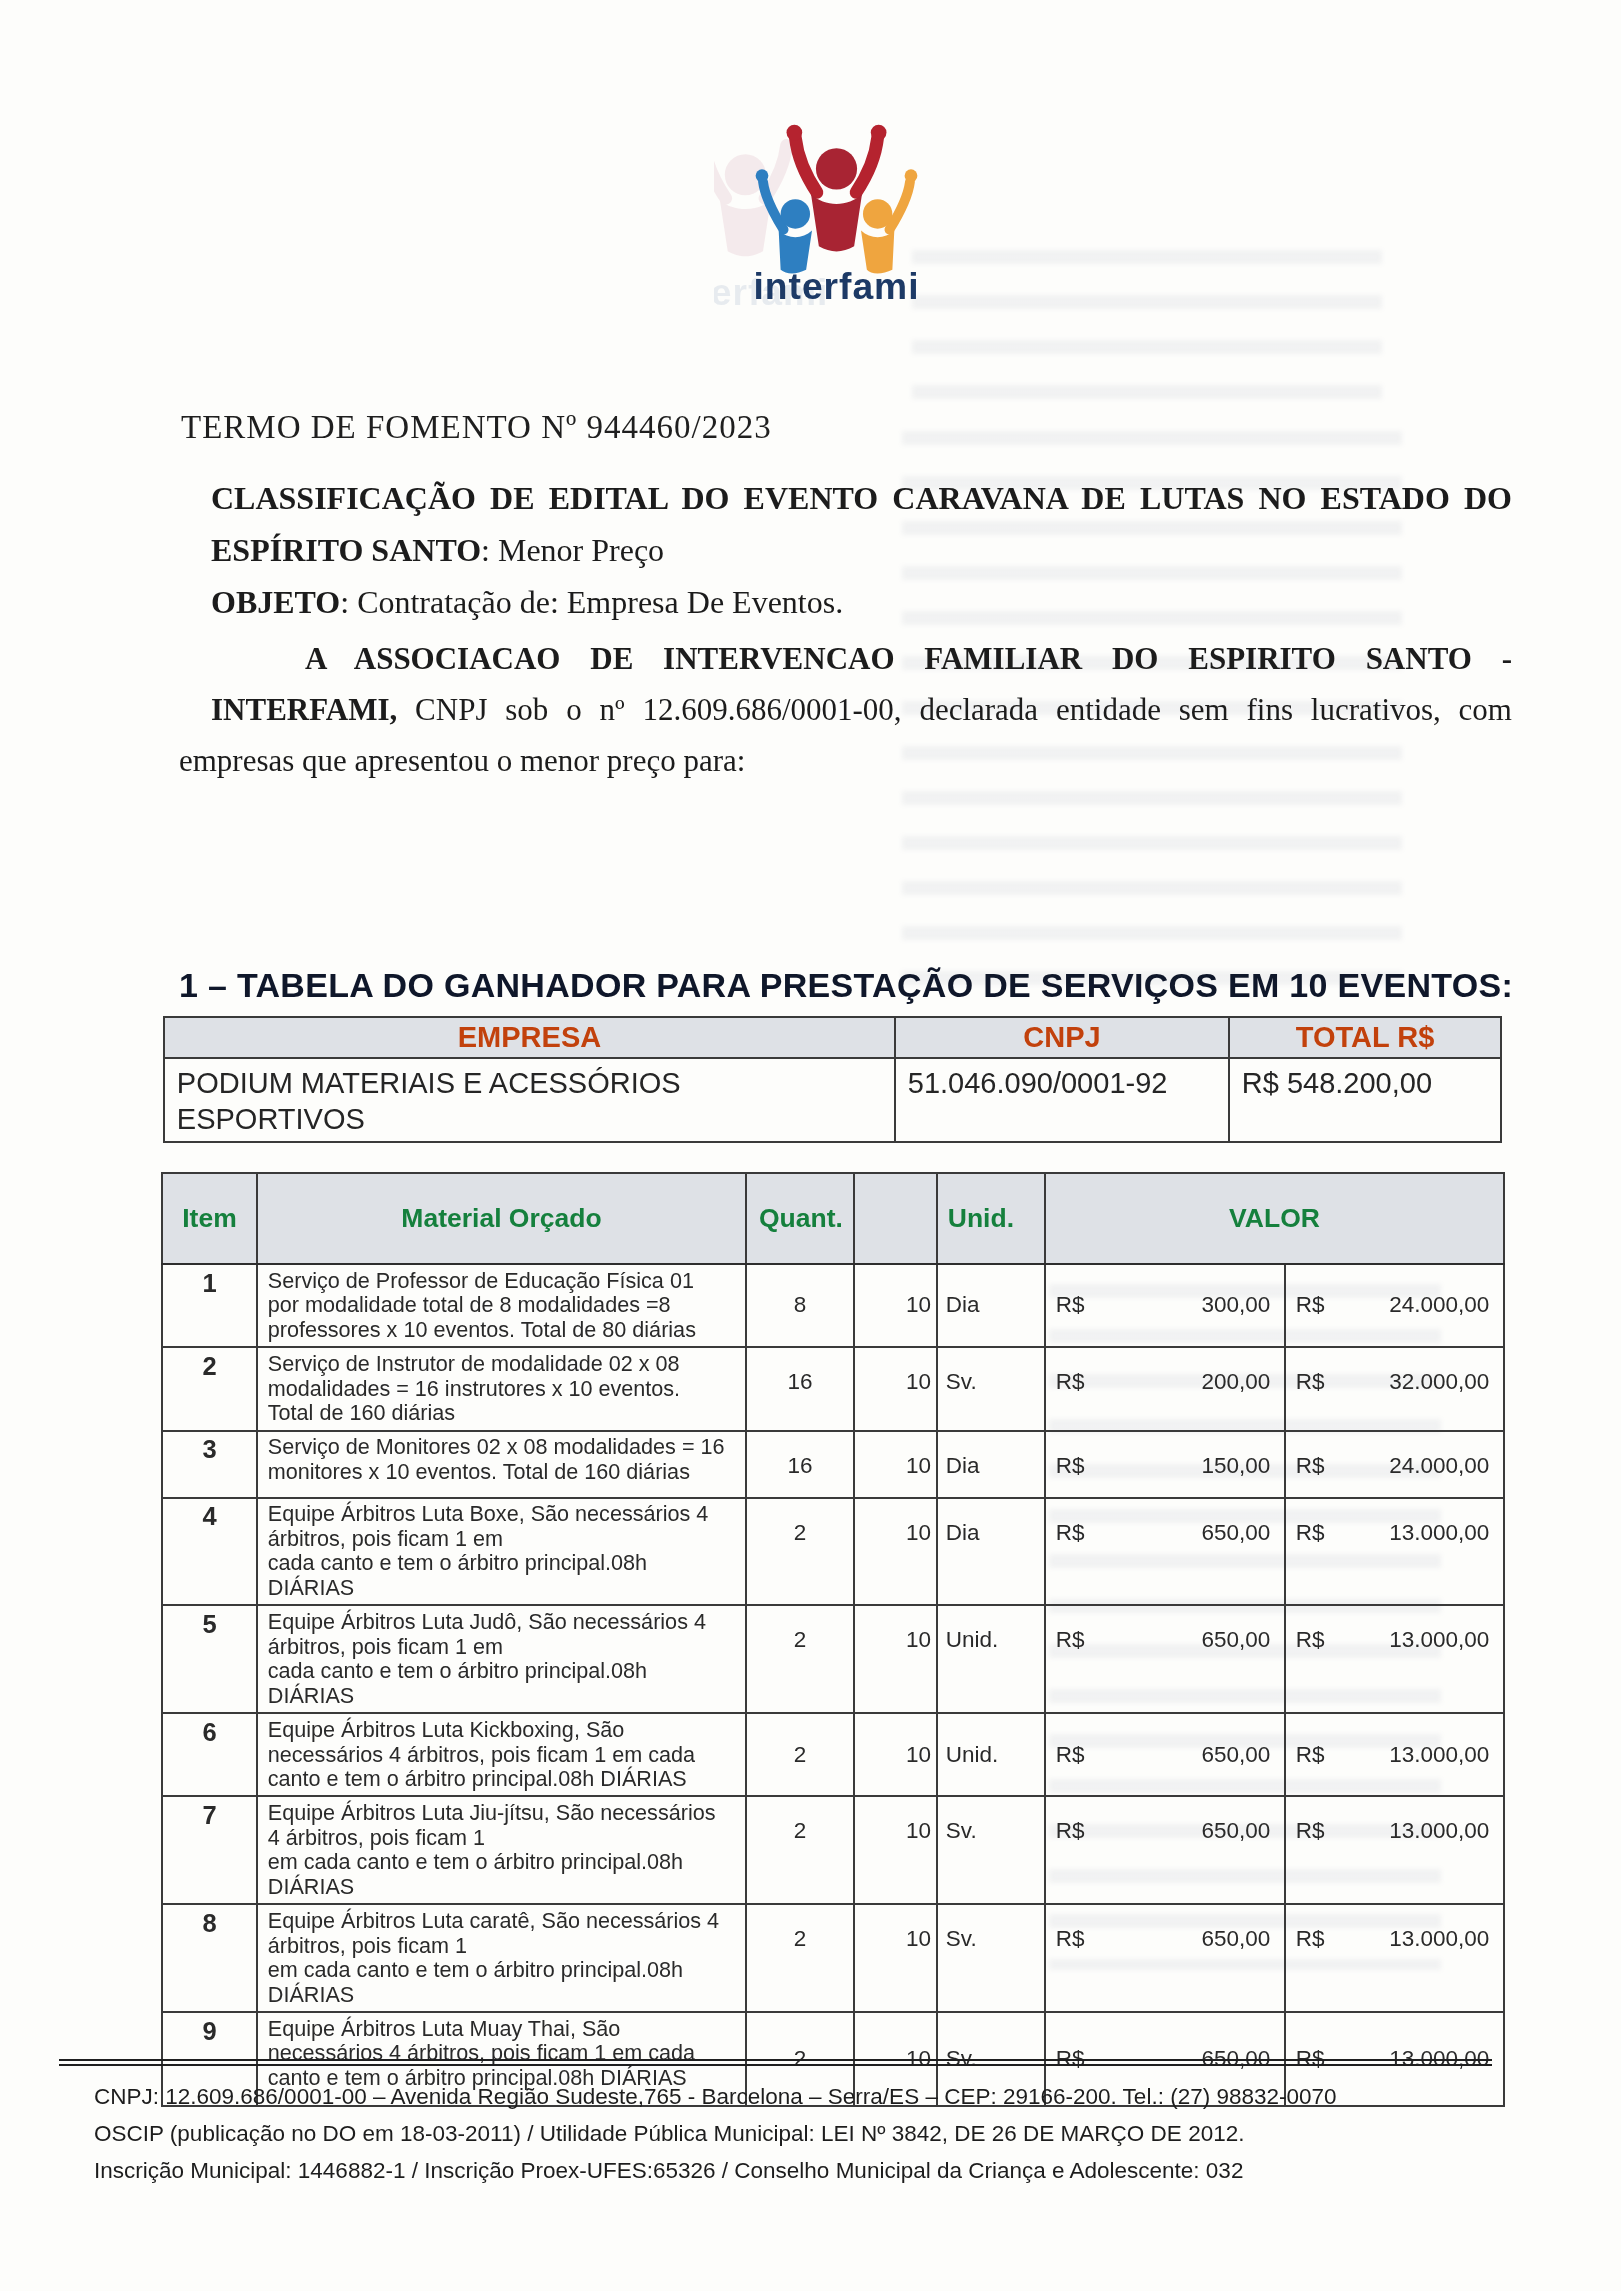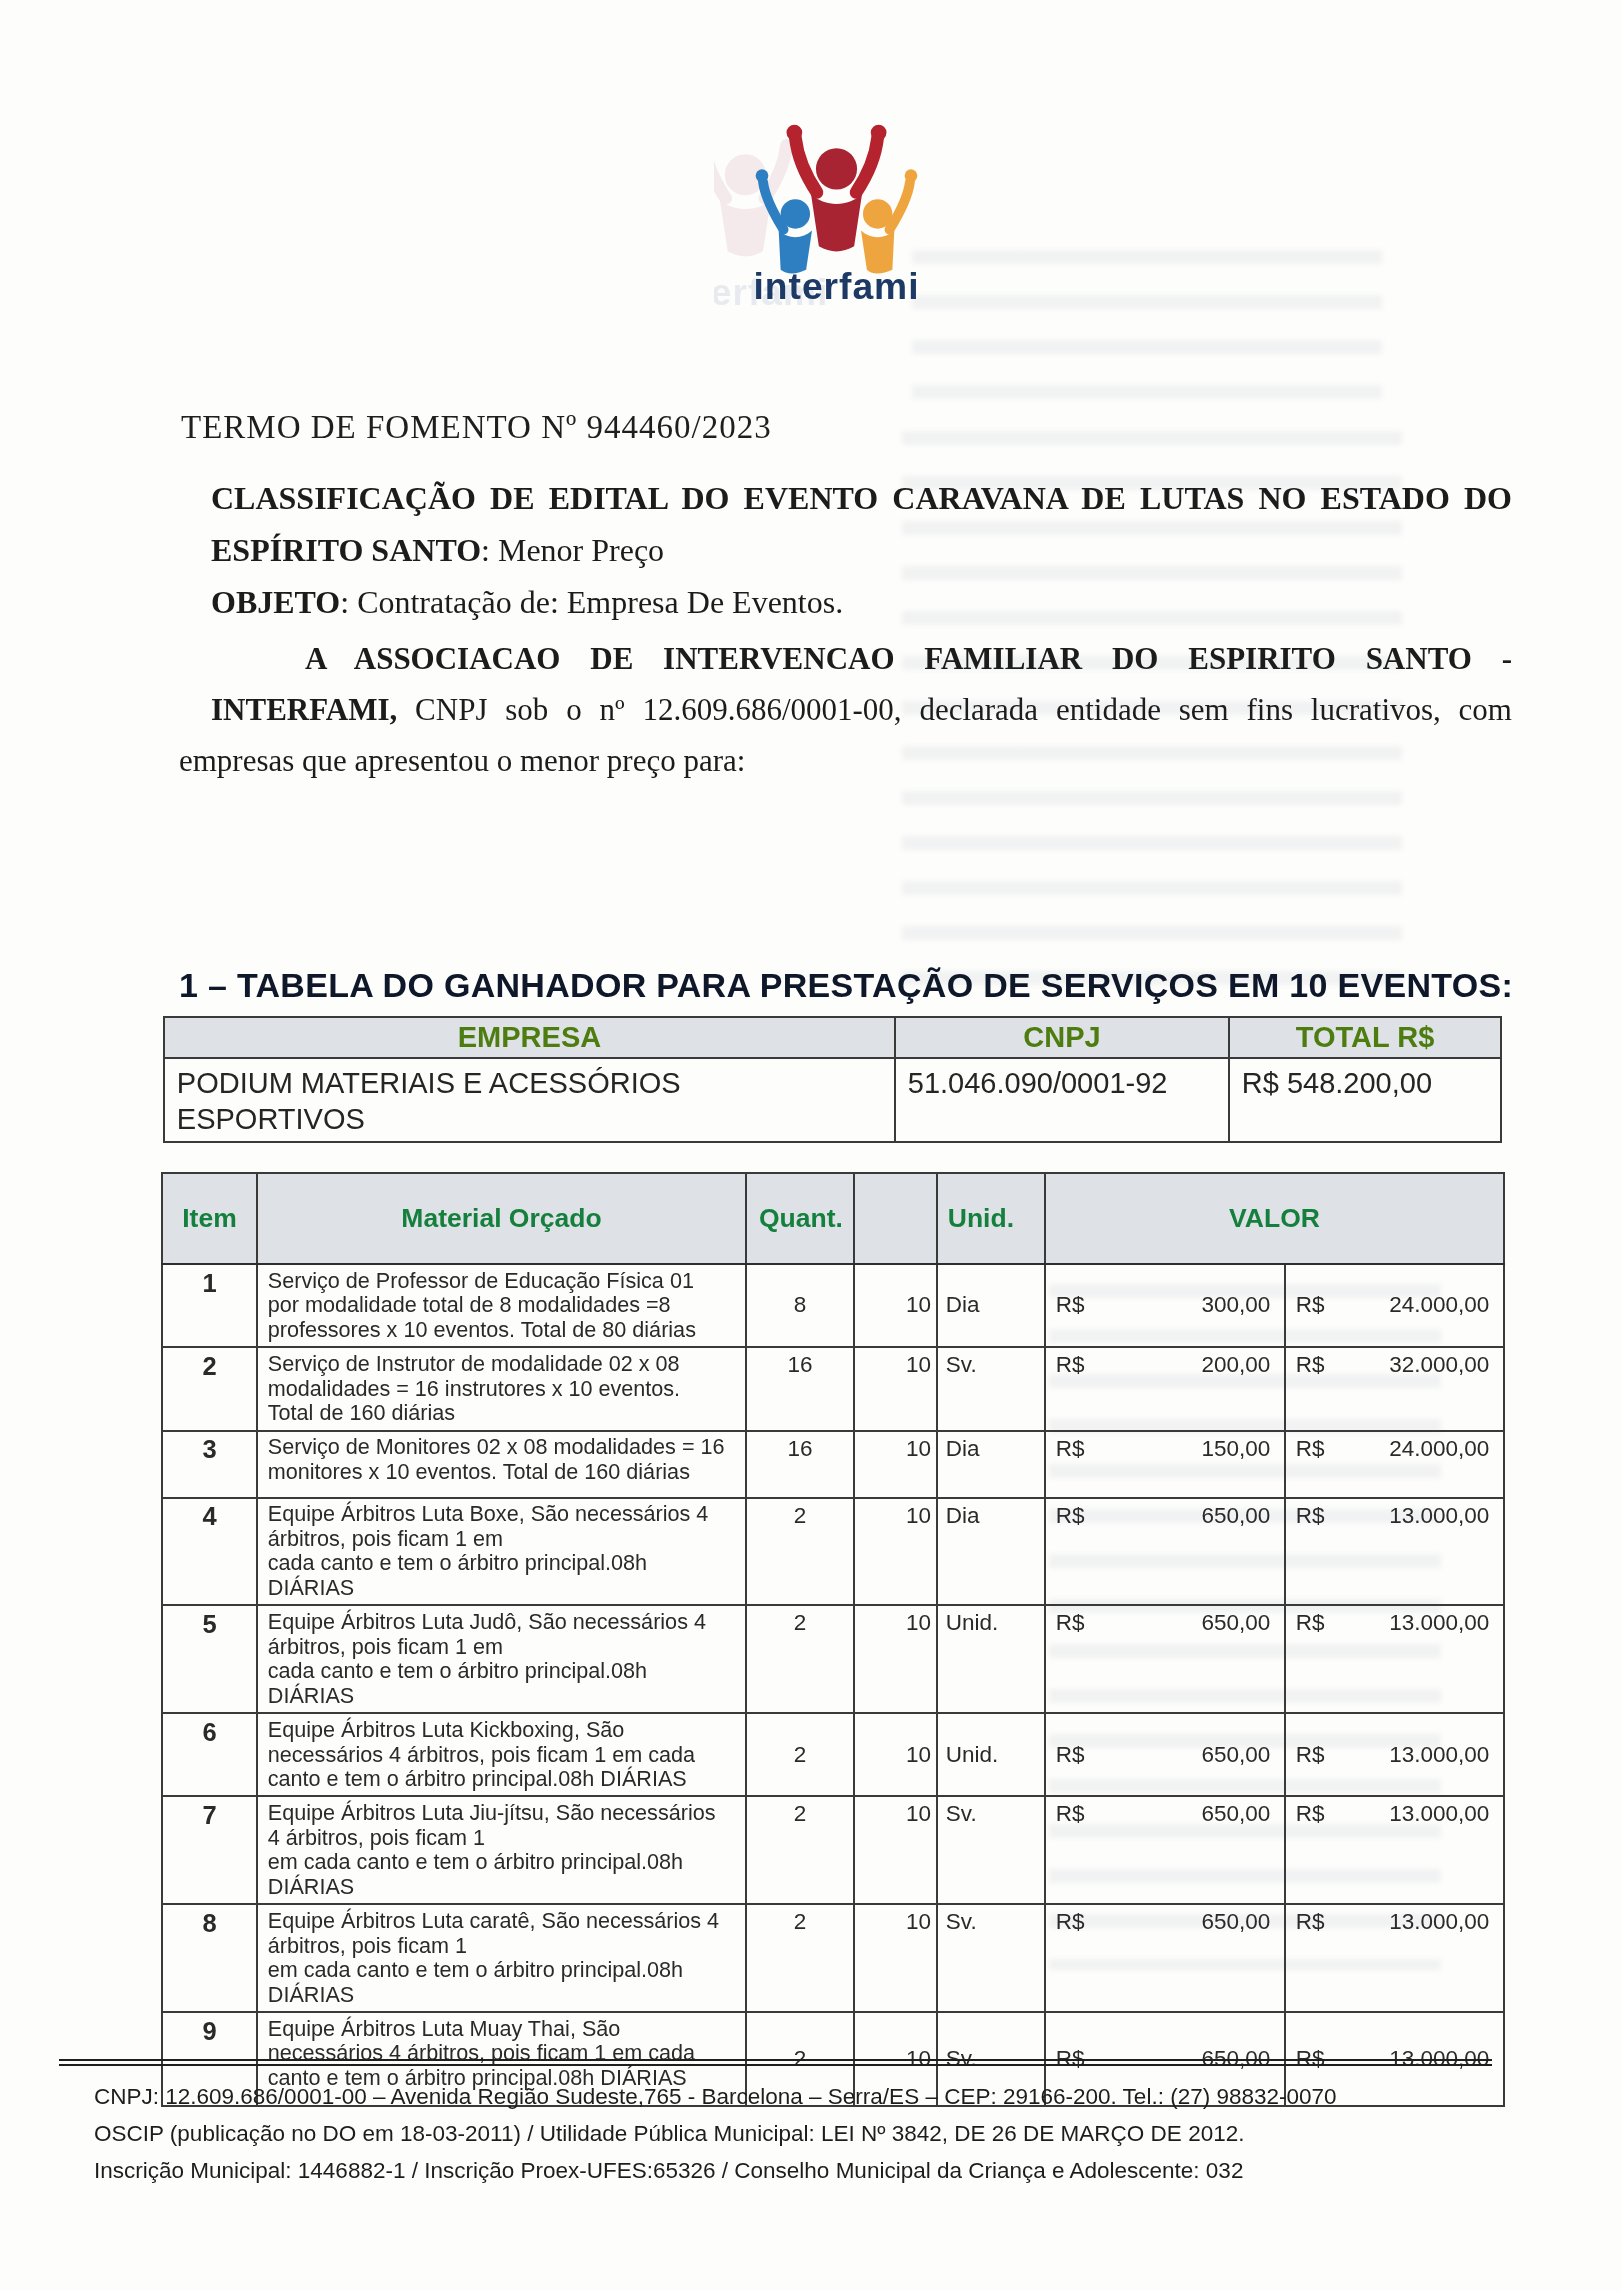--- a/index.html
+++ b/index.html
@@ -51,21 +51,21 @@
   }
 
   table{border-collapse:collapse;table-layout:fixed;}
   .winner-table{
     position:absolute;left:163px;top:1016px;width:1337px;
     font-family:"Liberation Sans", sans-serif;
     border:2.9px solid #2e2e2e;
   }
   .winner-table th{
     background:#dee1e6;border:2px solid #3a3a3a;
-    font-size:29px;font-weight:bold;color:#4d7c0f;
+    font-size:29px;font-weight:bold;color:#c2410c;
     height:39px;text-align:center;padding:0;
   }
   .winner-table td{
     border:2px solid #3a3a3a;vertical-align:top;
     font-size:29px;color:#252525;height:76px;
     padding:5.9px 0 0 11.8px;white-space:pre-line;line-height:36px;
   }
 
   .items-table{
     position:absolute;left:161px;top:1172px;width:1342px;
@@ -85,21 +85,21 @@
     padding:3.9px 0;vertical-align:top;
   }
   .items-table td.c-item{font-weight:bold;font-size:25.5px;text-align:center;padding-top:5.9px;}
   .items-table td.c-mat{white-space:pre-line;padding-left:9.8px;padding-right:17px;}
   .items-table td.c-q{text-align:center;font-size:22.5px;}
   .items-table td.c-e{text-align:right;padding-right:4.9px;font-size:22.5px;}
   .items-table td.c-u{padding-left:7.8px;font-size:22.5px;}
   .items-table td.c-v{font-size:22.5px;}
   .items-table td.c-v .vwrap{display:flex;justify-content:space-between;padding:0 13.7px 0 9.8px;}
   tr.mid td.c-q, tr.mid td.c-e, tr.mid td.c-u, tr.mid td.c-v{vertical-align:middle;}
-  tr.top td.c-q, tr.top td.c-e, tr.top td.c-u, tr.top td.c-v{vertical-align:top;padding-top:5px;}
+  tr.top td.c-q, tr.top td.c-e, tr.top td.c-u, tr.top td.c-v{vertical-align:top;padding-top:22px;}
   .items-table tbody tr:nth-child(1){height:73px;}
   .items-table tbody tr:nth-child(2){height:78px;}
   .items-table tbody tr:nth-child(3){height:67px;}
   .items-table tbody tr:nth-child(4){height:98px;}
   .items-table tbody tr:nth-child(5){height:106px;}
   .items-table tbody tr:nth-child(6){height:80px;}
   .items-table tbody tr:nth-child(7){height:102px;}
   .items-table tbody tr:nth-child(8){height:96px;}
   .items-table tbody tr:nth-child(9){height:94px;}
 

